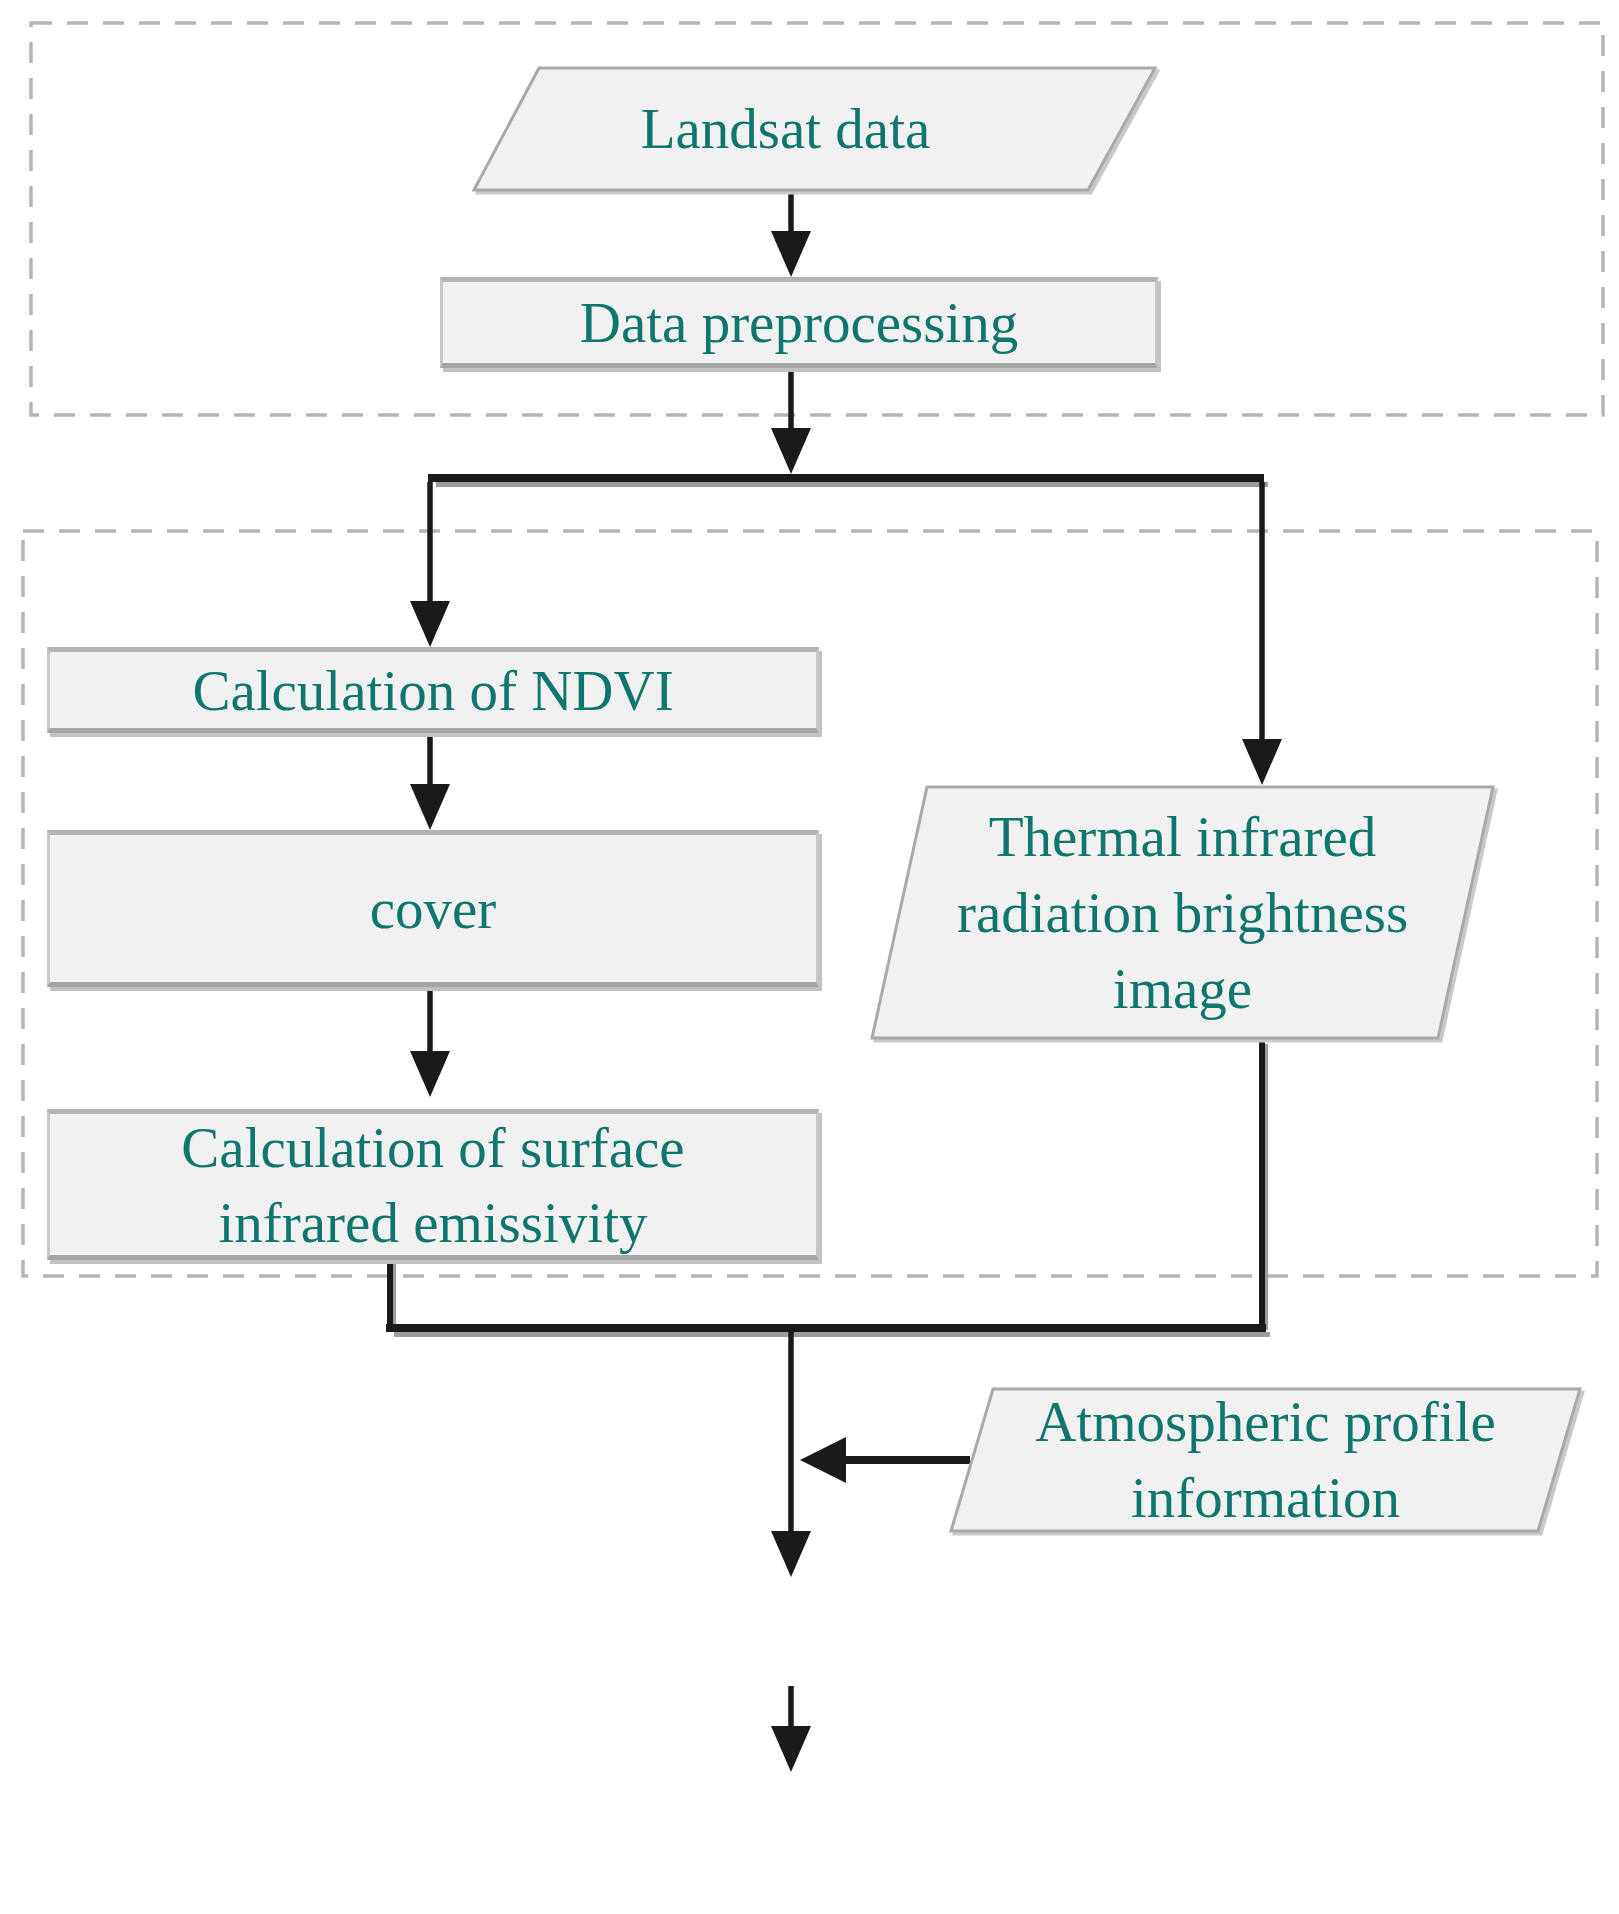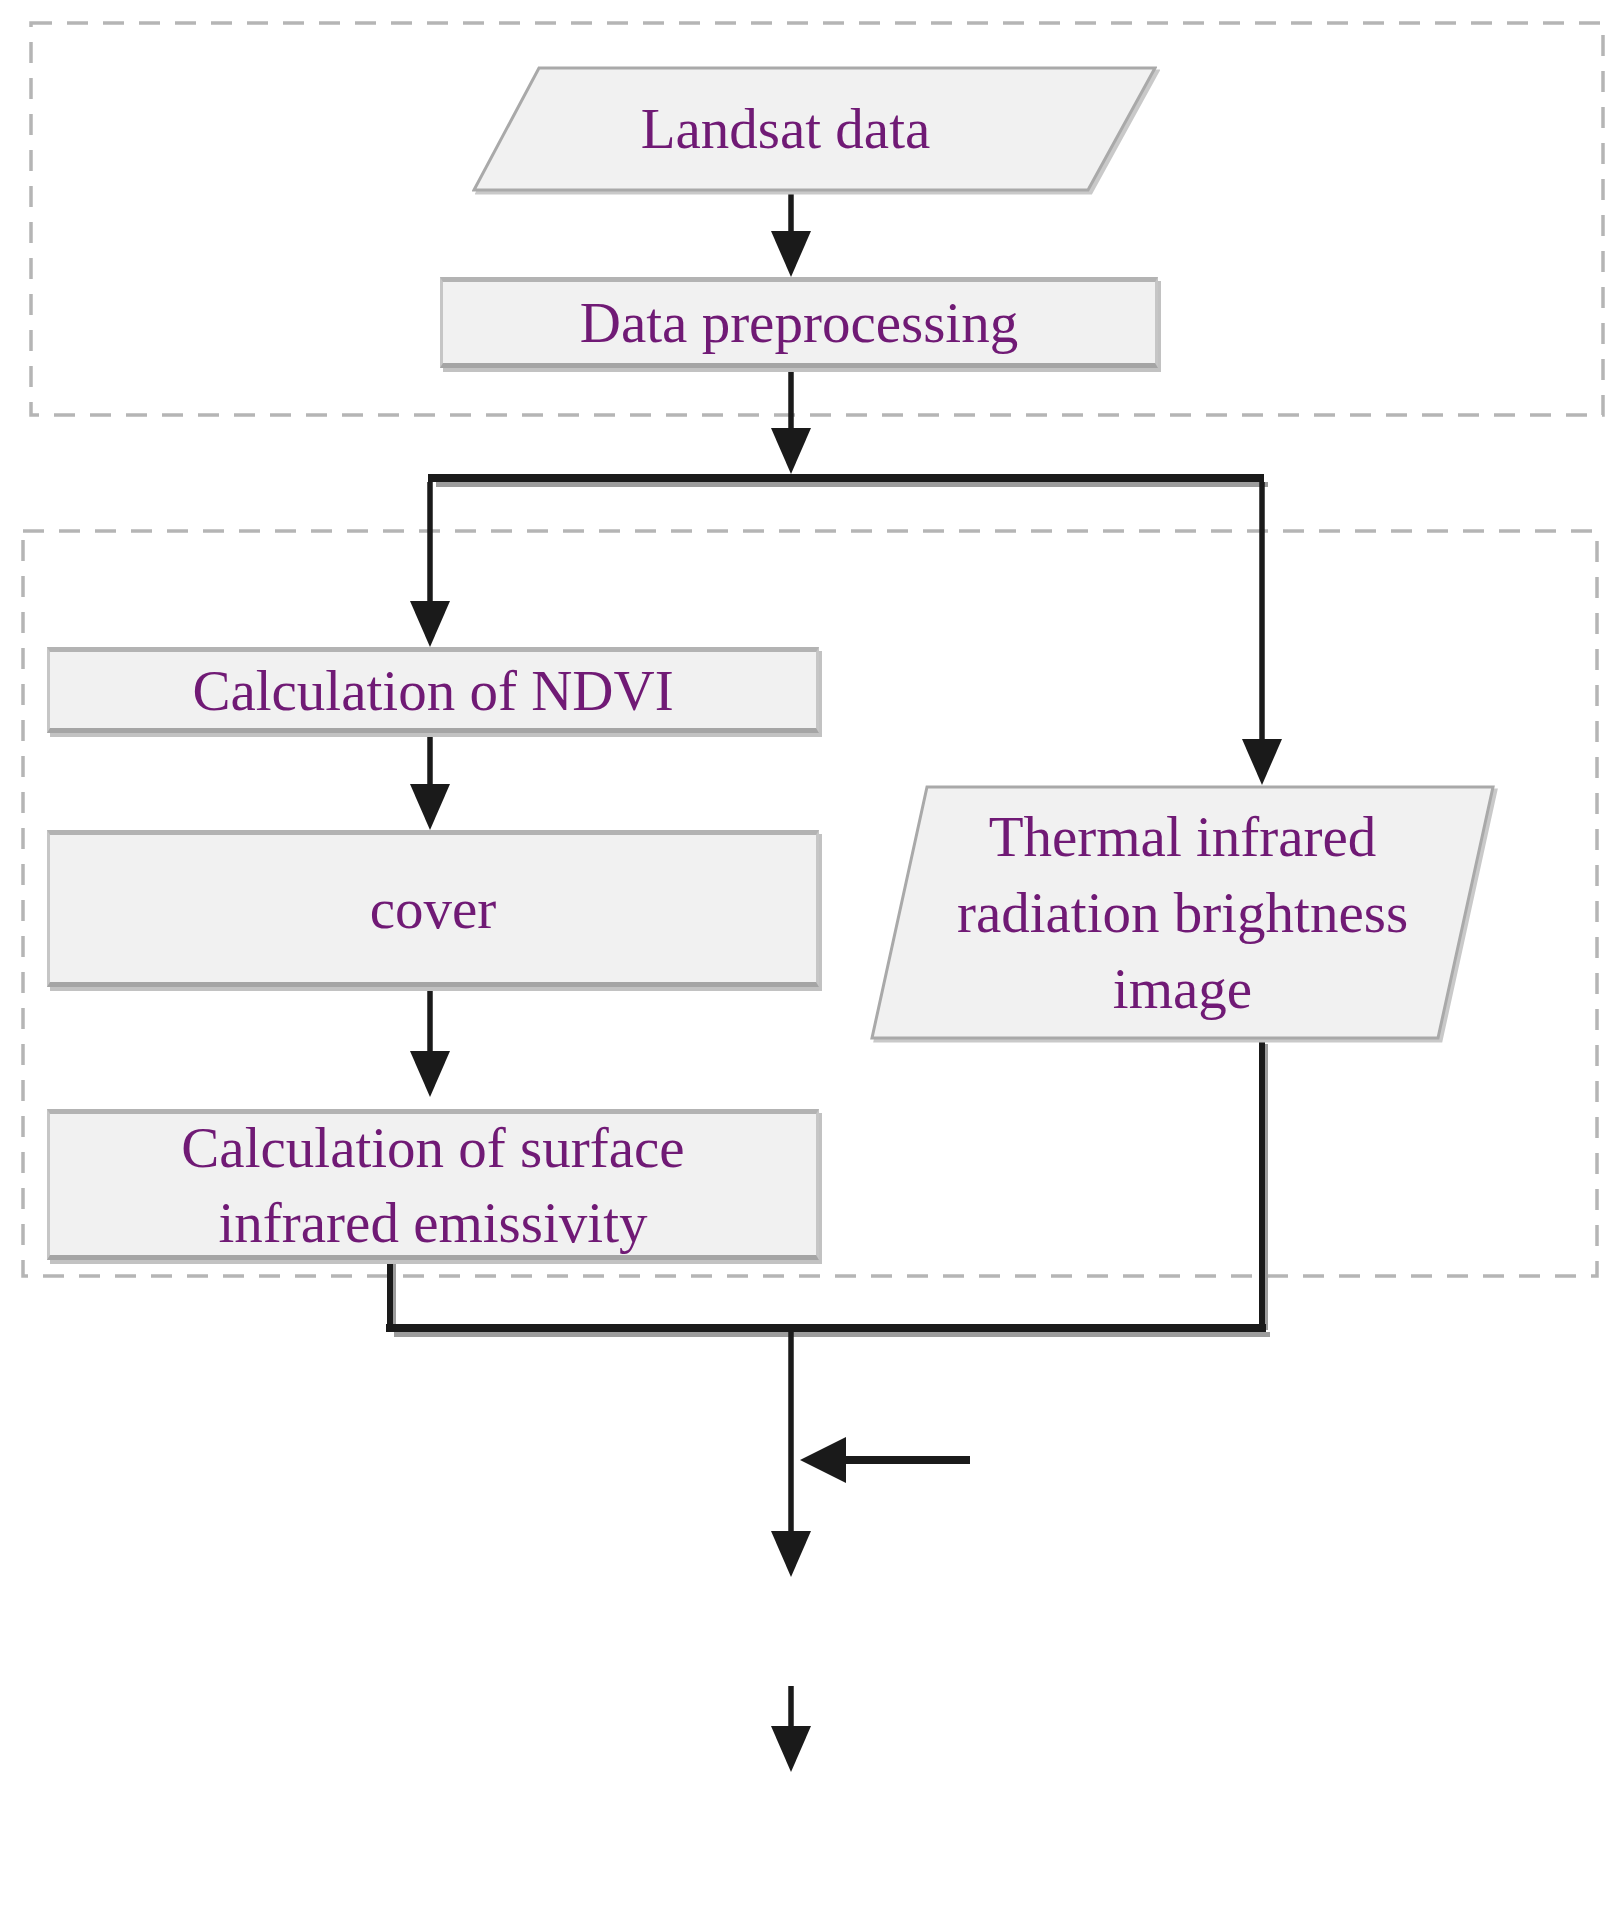--- a/index.html
+++ b/index.html
@@ -7,21 +7,21 @@
     padding: 0;
     background: #ffffff;
   }
   #canvas {
     position: relative;
     width: 1619px;
     height: 1914px;
     background: #ffffff;
     overflow: hidden;
     font-family: "Liberation Serif", "DejaVu Serif", serif;
-    color: #701a75;
+    color: #0f766e;
   }
   #connector-layer {
     position: absolute;
     left: 0; top: 0;
     width: 1619px;
     height: 1914px;
   }
   .rect-node {
     position: absolute;
     box-sizing: border-box;
@@ -164,16 +164,25 @@
     <svg viewBox="0 0 625 255" preserveAspectRatio="none">
       <polygon points="57,2 623,2 568,253 2,253" fill="#f1f1f1" stroke="#a9a9a9" stroke-width="3"></polygon>
     </svg>
     <div class="para-label">
       <span class="tline">Thermal infrared</span>
       <span class="tline">radiation brightness</span>
       <span class="tline">image</span>
     </div>
   </div>
 
+  <div class="para-node" style="left:949px; top:1387px; width:633px; height:146px;">
+    <svg viewBox="0 0 633 146" preserveAspectRatio="none">
+      <polygon points="44,2 631,2 589,144 2,144" fill="#f1f1f1" stroke="#a9a9a9" stroke-width="3"></polygon>
+    </svg>
+    <div class="para-label">
+      <span class="tline">Atmospheric profile</span>
+      <span class="tline">information</span>
+    </div>
+  </div>
 
 
 
 </div>
 
 </body></html>

